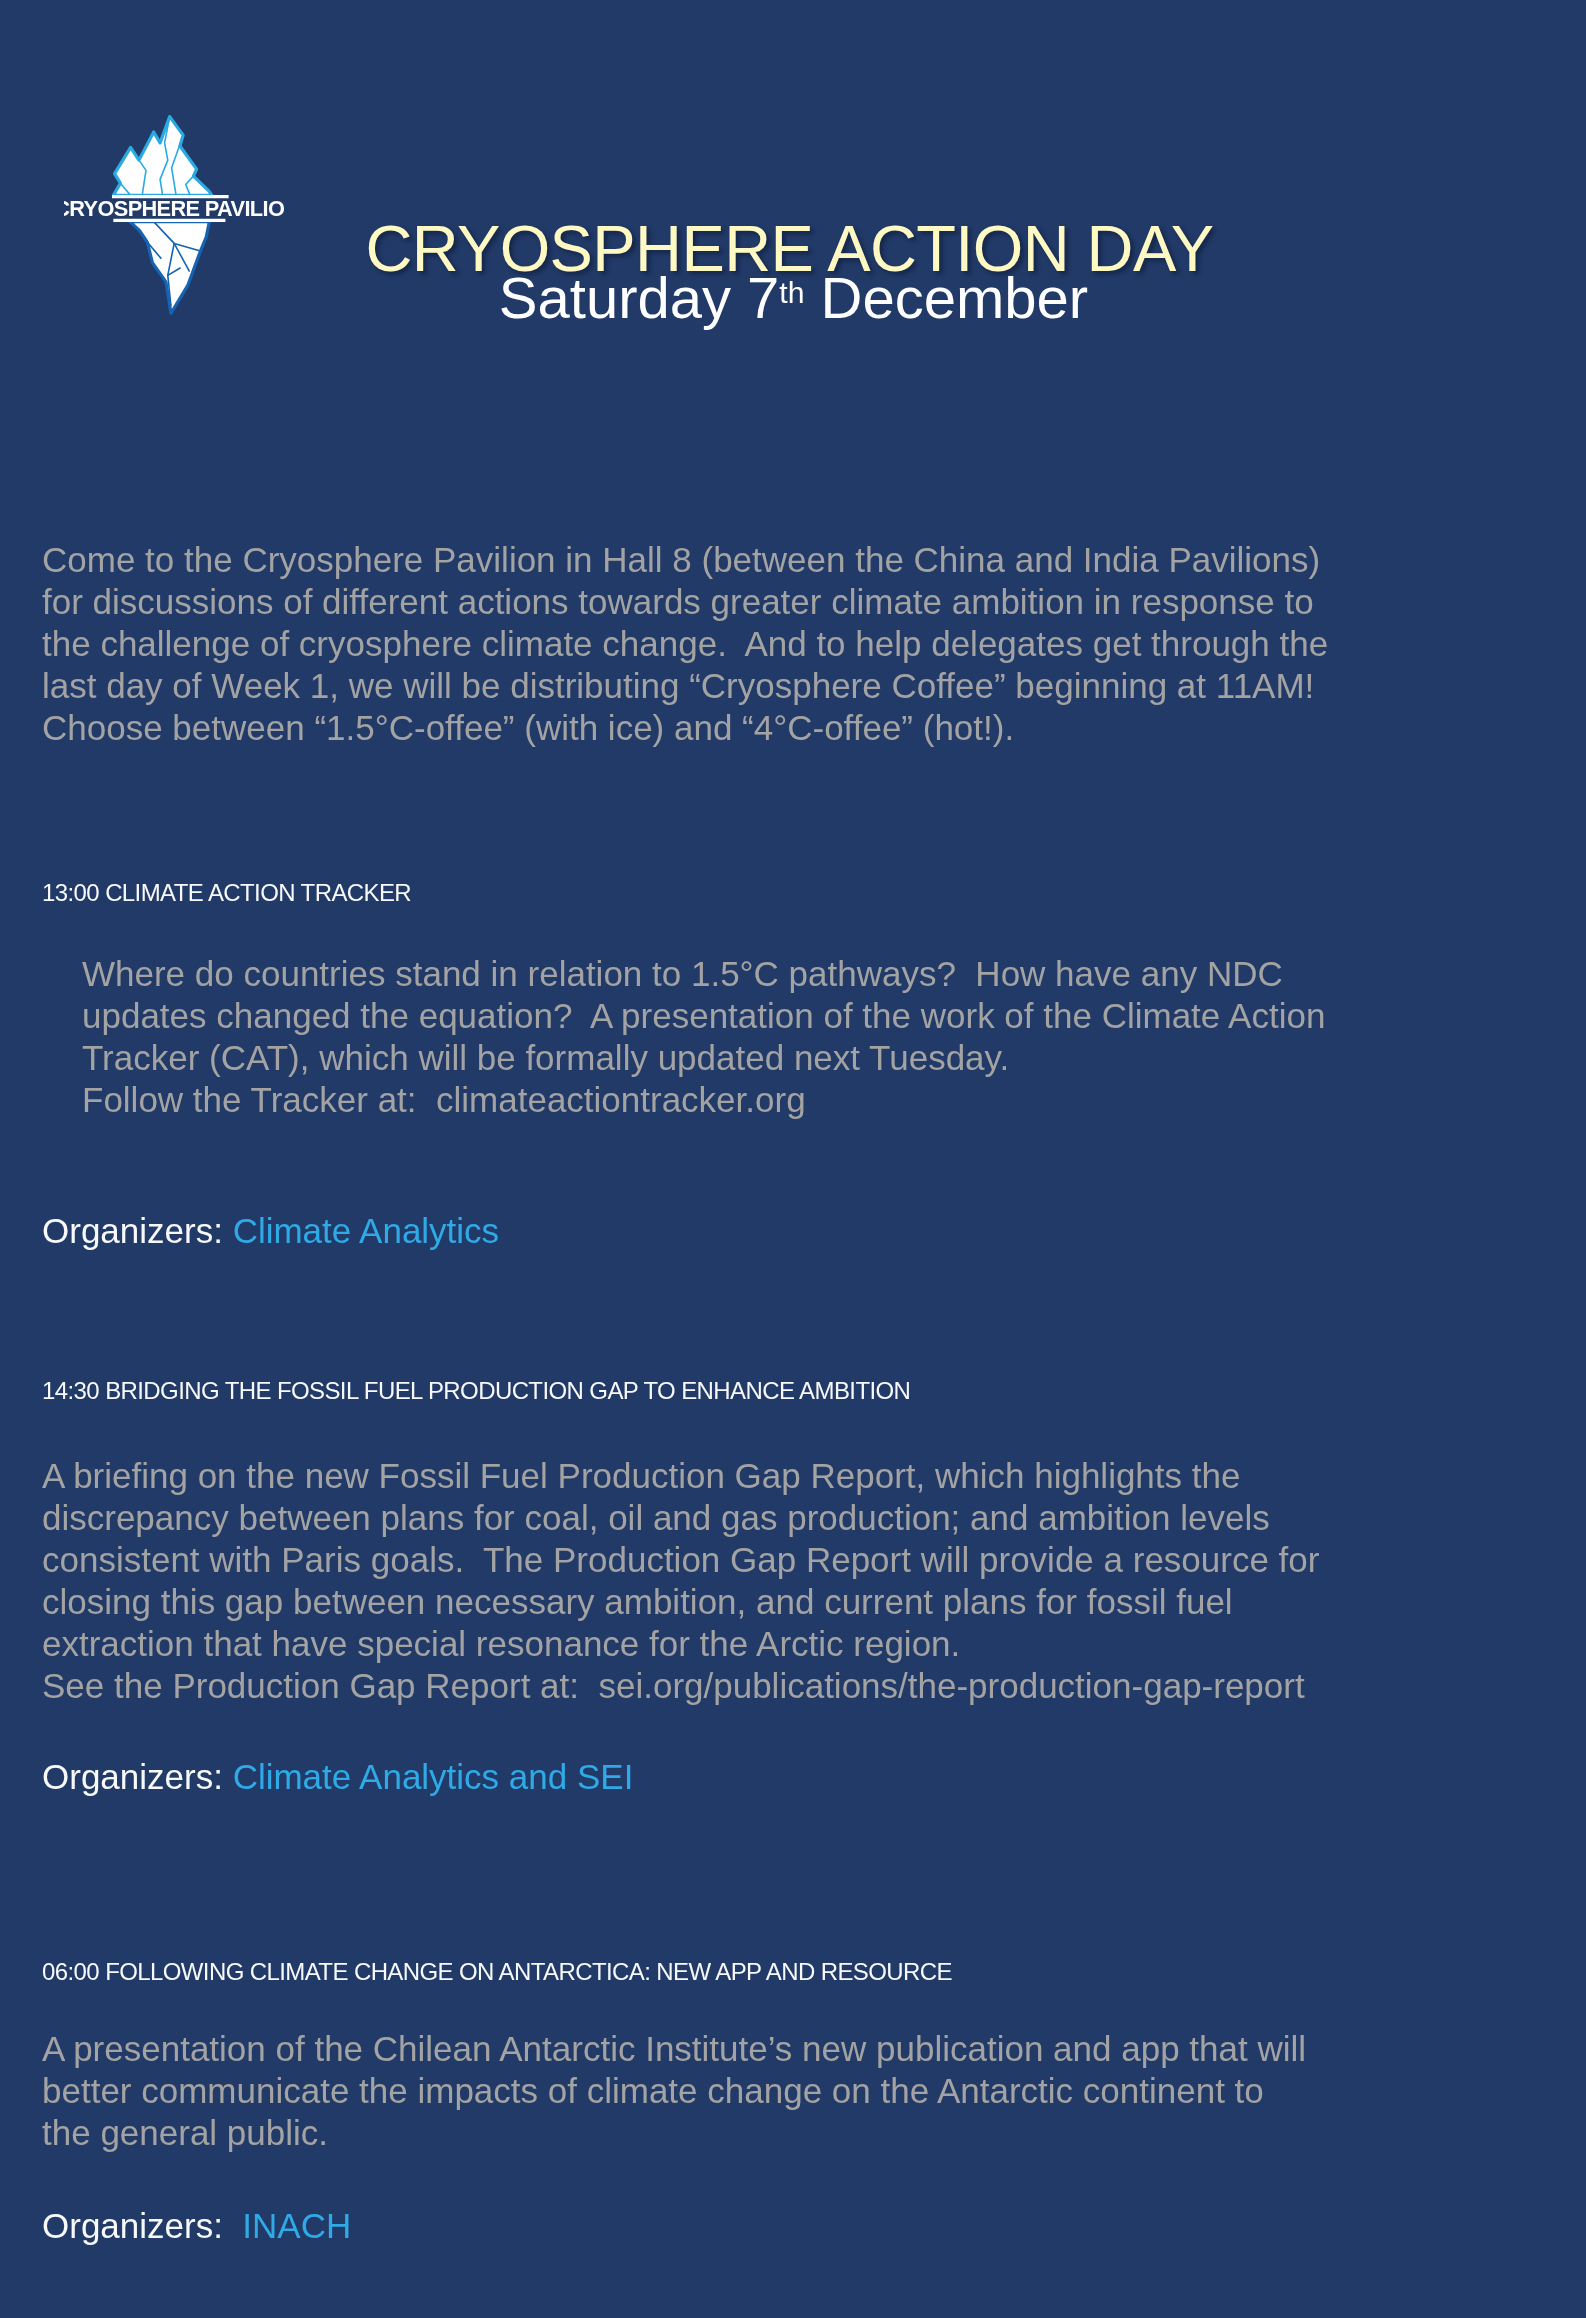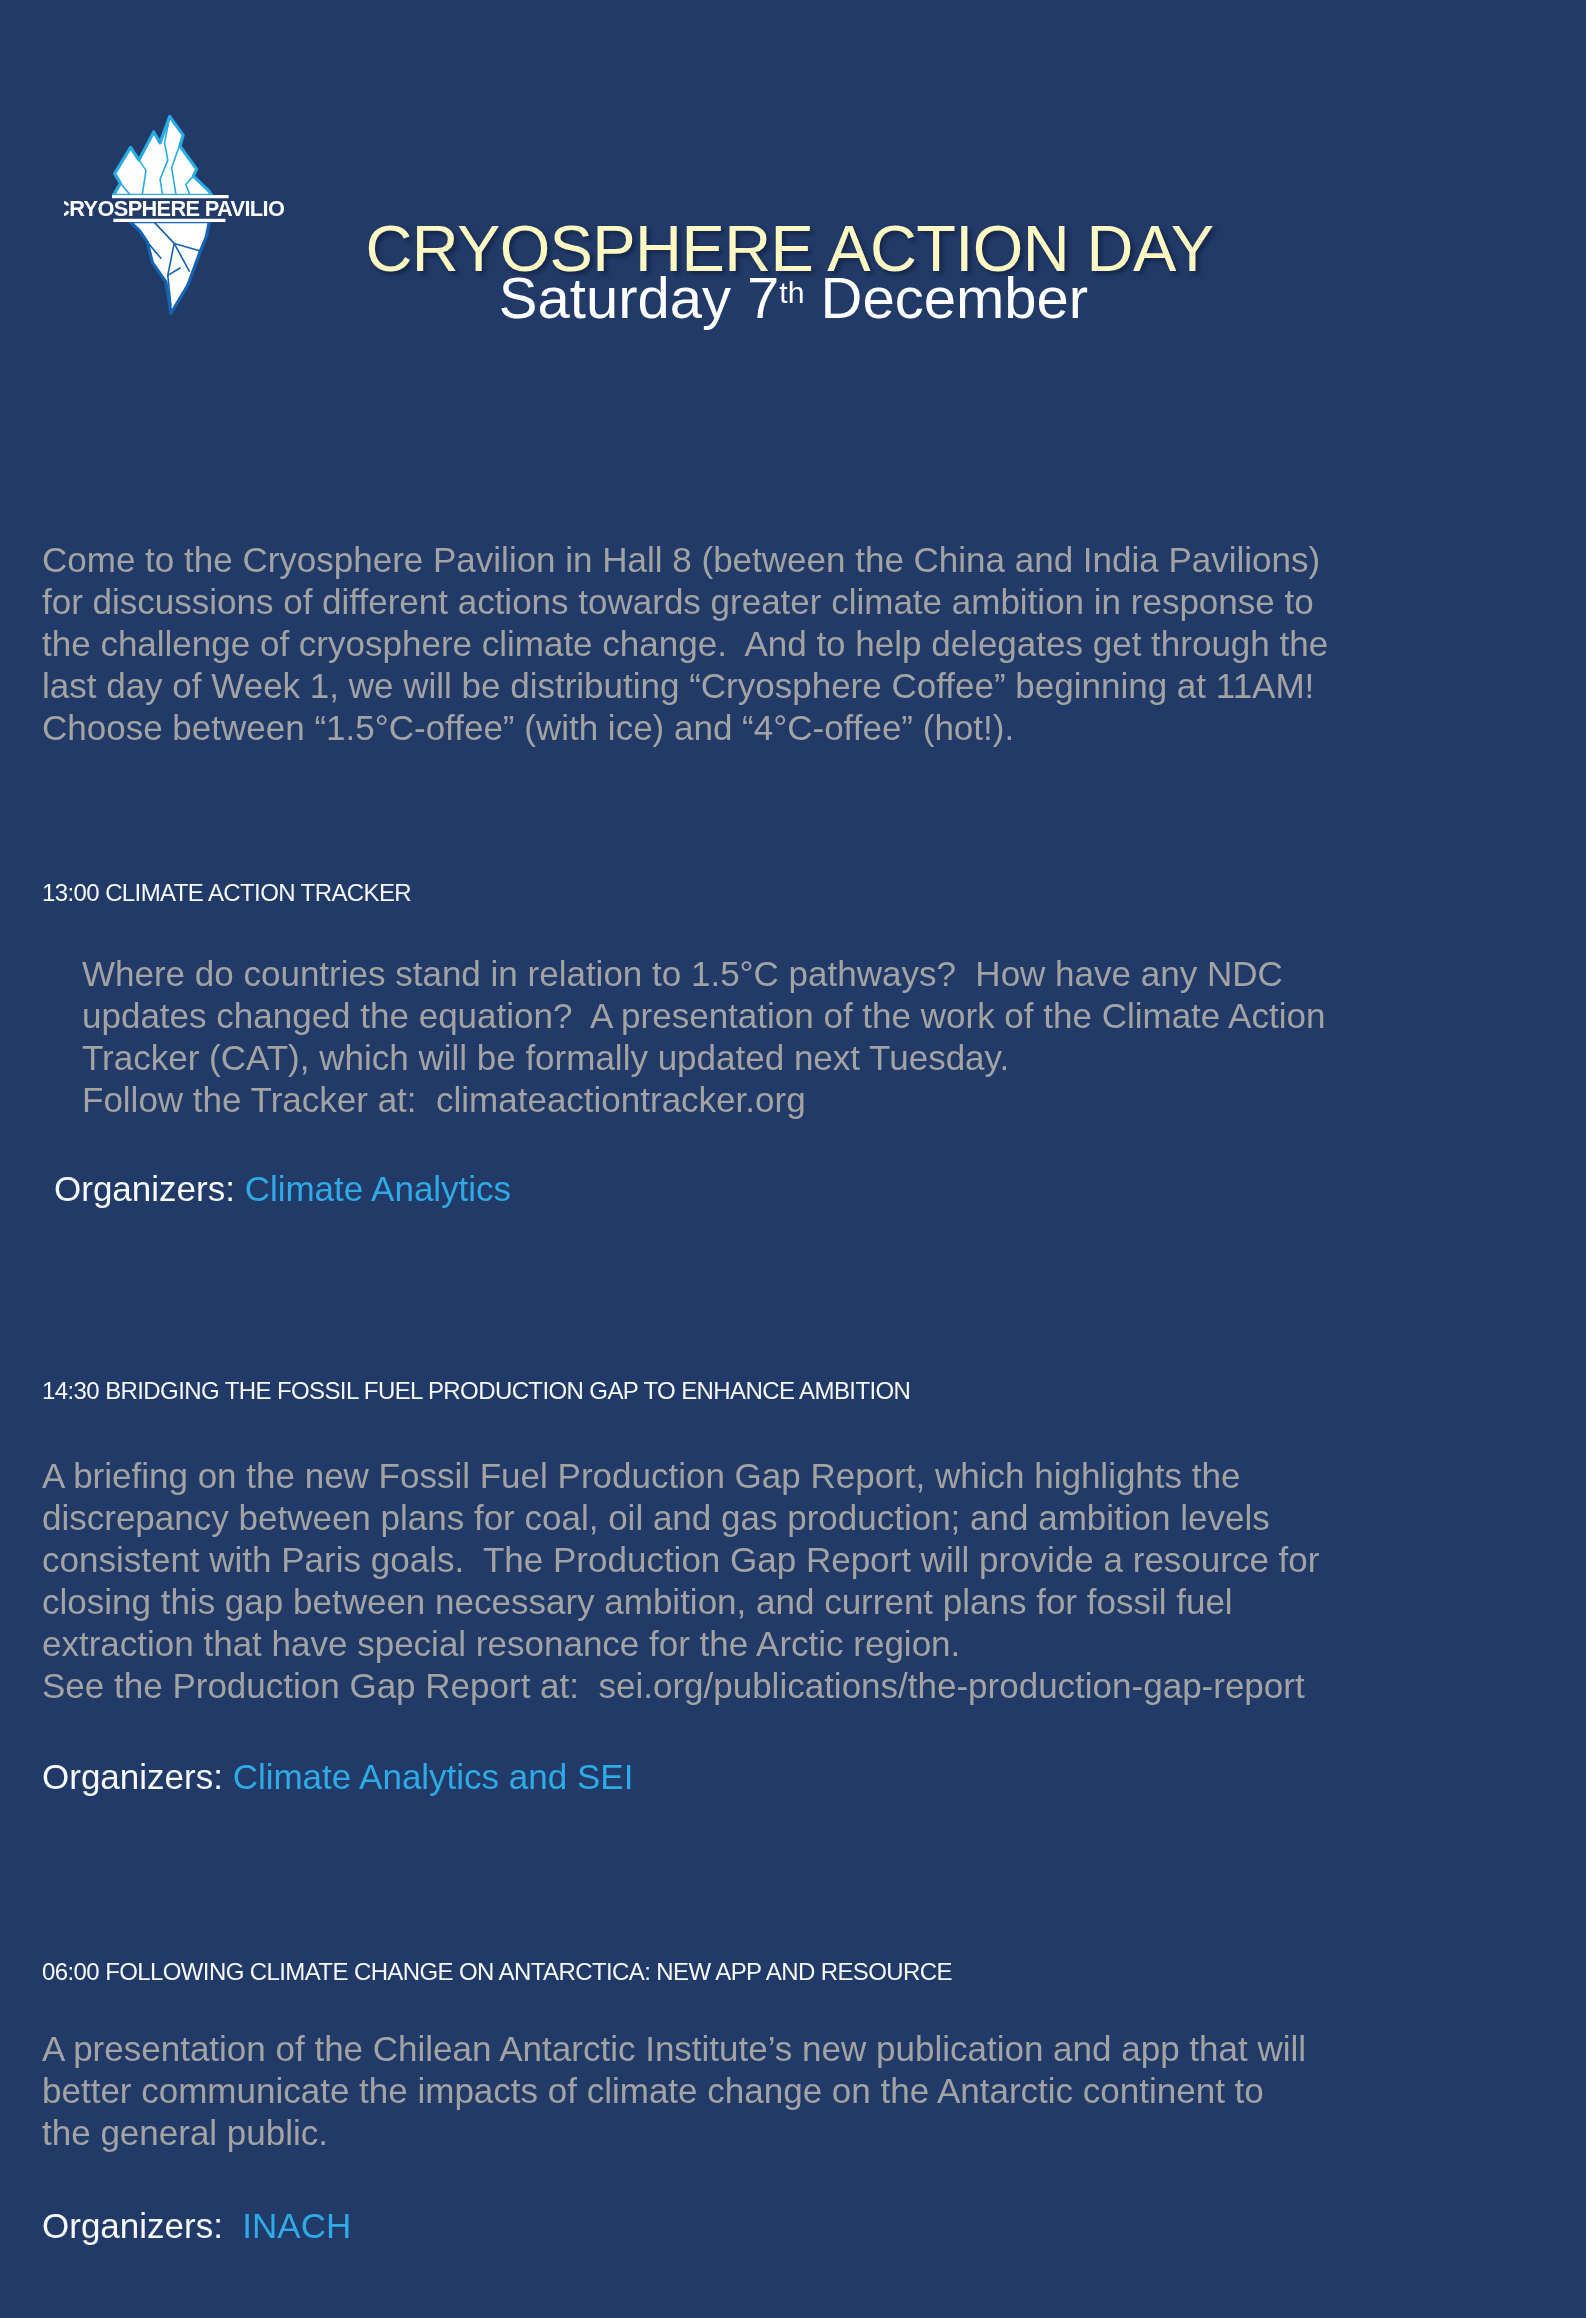--- a/index.html
+++ b/index.html
@@ -30,21 +30,21 @@
     white-space:pre-wrap; font-weight:400;
   }
   .sec-heading {
     font-size:24px; line-height:45px; letter-spacing:-0.6px;
     color:#F8F9FA; font-weight:400; white-space:pre-wrap;
   }
   .org-row { font-size:35px; line-height:45px; color:#F8F9FA; white-space:pre-wrap; }
   .org-value { color:#2FAAE6; white-space:pre-wrap; }
   
   .intro  { top:539px; }
-  .s0h { top:870px; } .s0p { top:953px;margin-left:40px; } .s0o { top:1166px;margin-left:12px; }
+  .s0h { top:870px; } .s0p { top:953px;margin-left:40px; } .s0o { top:1208px; }
   .s1h { top:1368px; } .s1p { top:1455px; } .s1o { top:1754px; }
   .s2h { top:1949px; } .s2p { top:2028px; } .s2o { top:2203px; }
 </style>
 </head>
 <body>
 
 <div class="page">
 
   <div class="logo">
     <svg width="221" height="205" viewBox="0 0 345 320">

